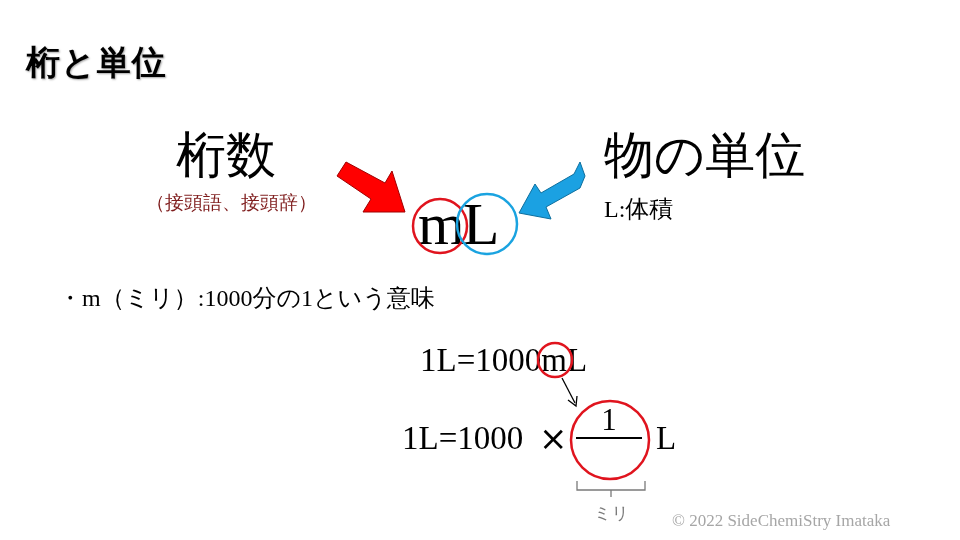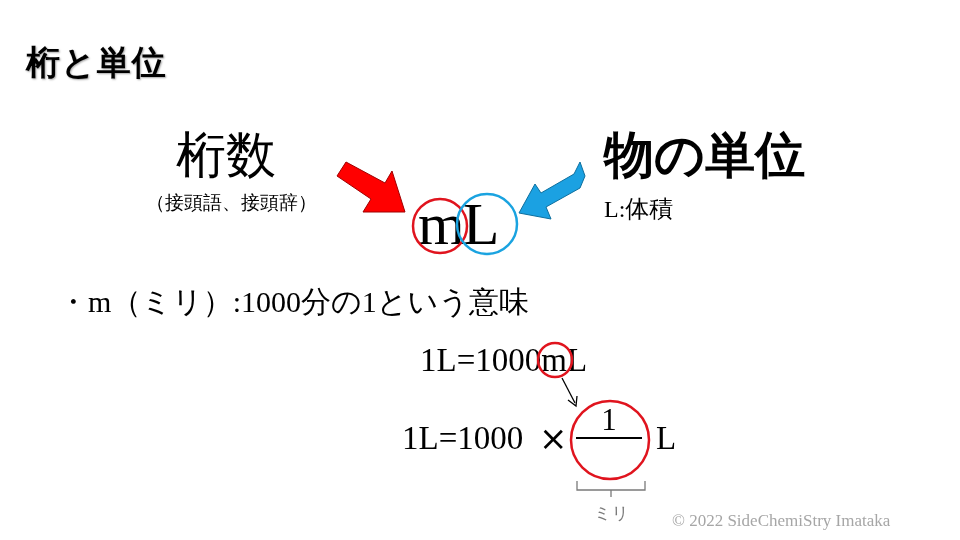--- a/index.html
+++ b/index.html
@@ -8,29 +8,29 @@
       background: #ffffff;
       font-family: "DejaVu Sans", sans-serif;
       color: #000;
     }
     .abs { position: absolute; white-space: nowrap; text-align: center; }
     .title {
       left: 26px; top: 40px; font-size: 34px; font-weight: bold;
       text-shadow: 1px 1px 2px rgba(0,0,0,0.35); letter-spacing: 1px;
     }
     .heading-left { left: 176px; top: 122px; font-size: 50px; }
-    .sub-left { left: 146px; top: 190px; font-size: 19px; color: #000000; }
-    .heading-right { left: 604px; top: 122px; font-size: 50px; font-weight: bold; }
+    .sub-left { left: 146px; top: 190px; font-size: 19px; color: #7f1d1d; }
+    .heading-right { left: 604px; top: 122px; font-size: 50px; }
     .sub-right { left: 604px; top: 193px; font-size: 24px; }
     .sub-right .latin { font-family: "Liberation Serif", serif; }
     .ml {
       left: 418px; top: 190px; font-size: 60px;
       font-family: "Liberation Serif", serif; letter-spacing: -2px;
     }
-    .bullet-line { left: 58px; top: 282px; font-size: 30px; }
+    .bullet-line { left: 58px; top: 282px; font-size: 24px; }
     .bullet-line .latin { font-family: "Liberation Serif", serif; }
     .eq1 {
       left: 420px; top: 342px; font-size: 33px;
       font-family: "Liberation Serif", serif;
     }
     .eq2 {
       left: 402px; top: 420px; font-size: 33px;
       font-family: "Liberation Serif", serif;
     }
     .times { left: 539px; top: 418px; font-size: 34px; font-family: "DejaVu Sans", sans-serif; }

